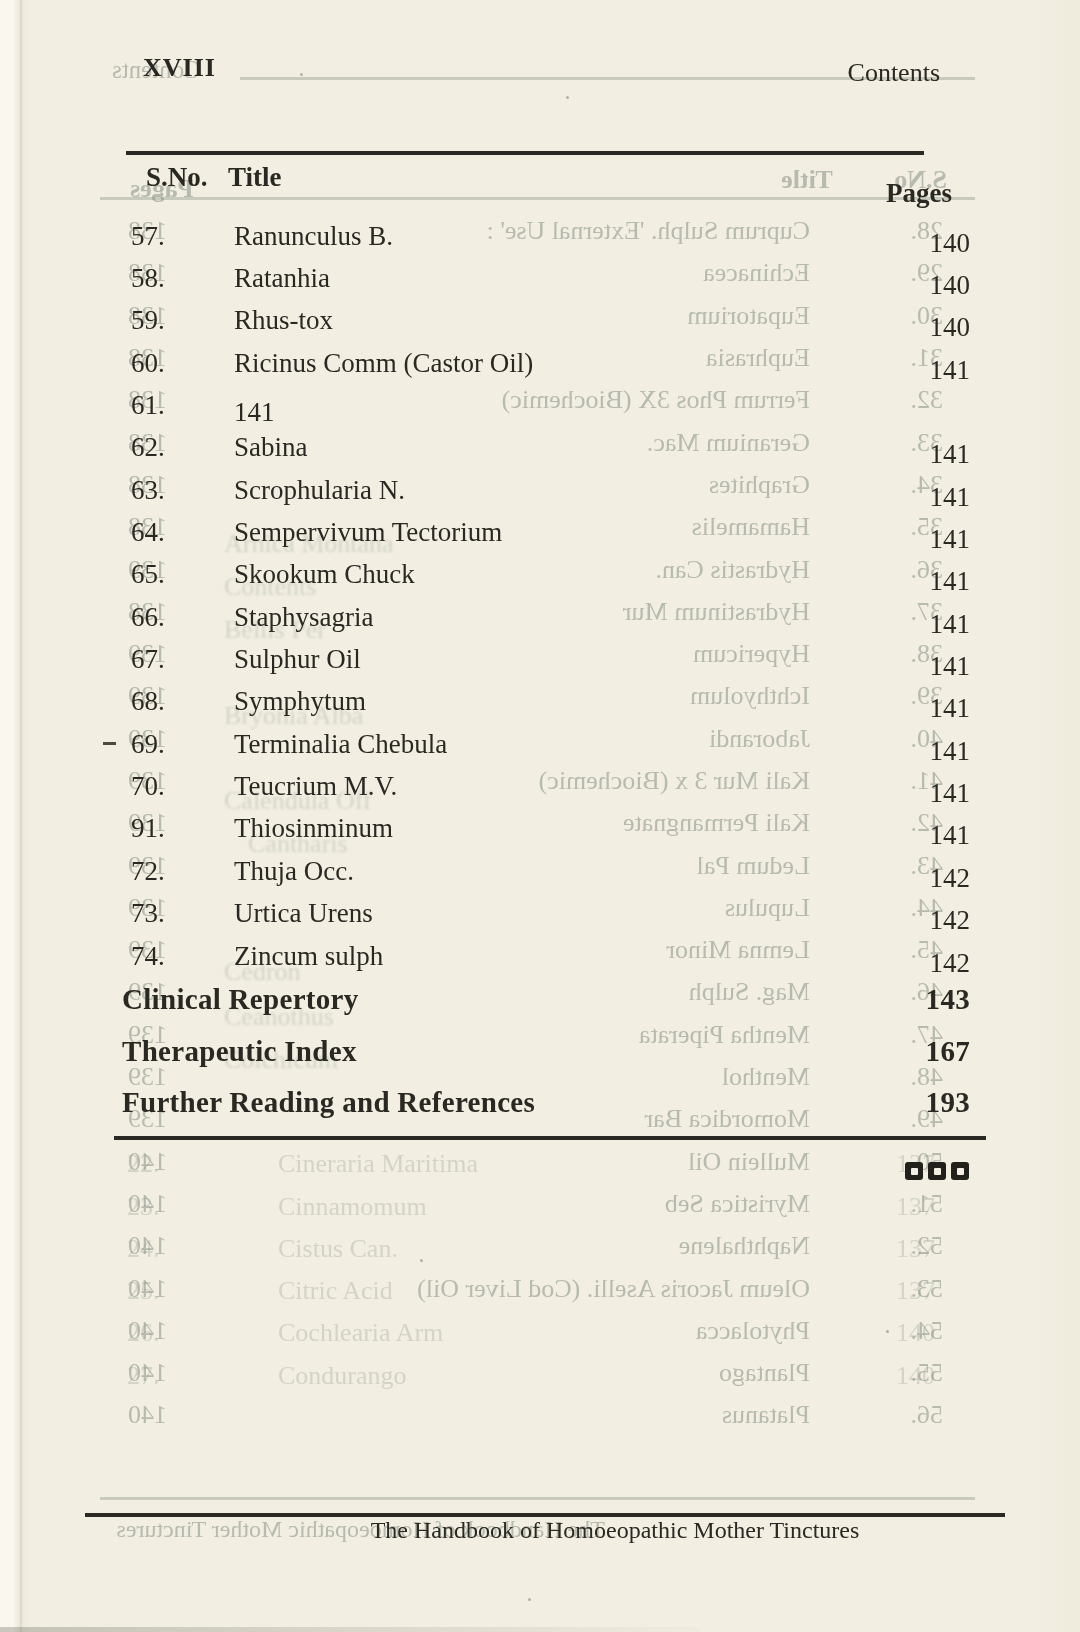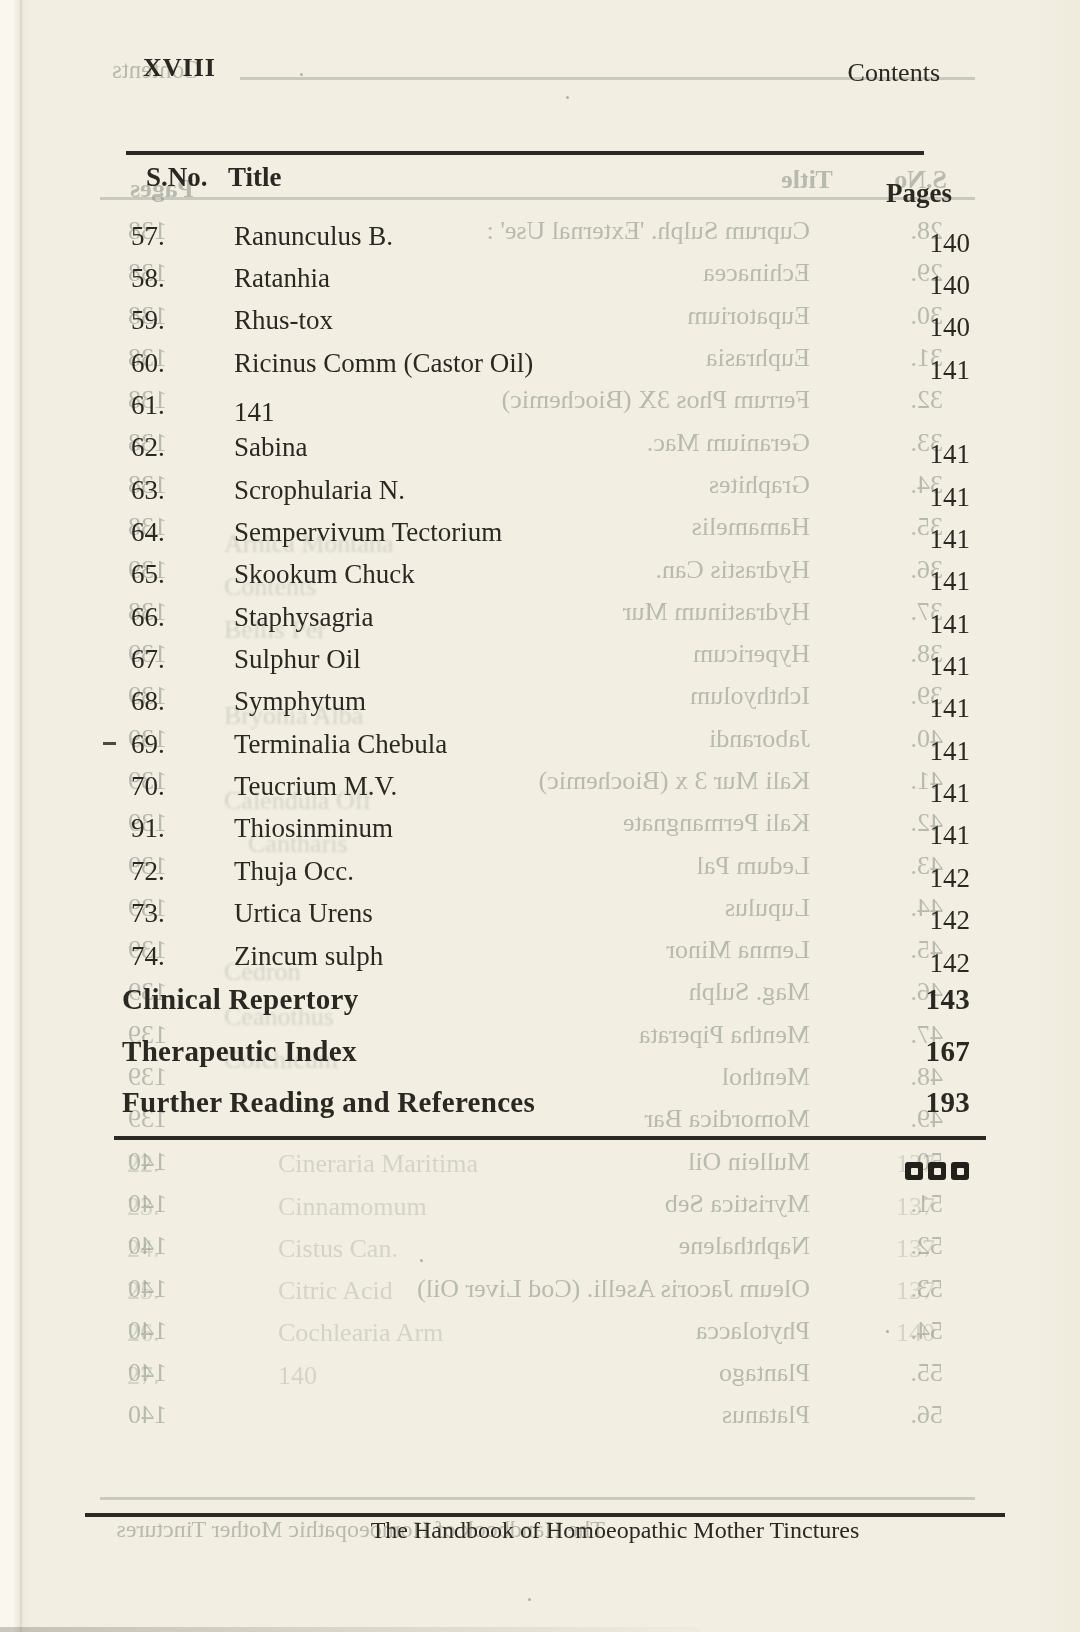--- a/index.html
+++ b/index.html
@@ -310,20 +310,21 @@
       </div>
 
       <div class="ghost2-row">
         <span class="g-sno">26.</span>
         <span class="g-title">Cochlearia Arm</span>
         <span class="g-pg">140</span>
       </div>
 
       <div class="ghost2-row">
         <span class="g-sno">27.</span>
+        <span class="g-title">Condurango</span>
         <span class="g-pg">140</span>
       </div>
     </div>
   <div>
 
       <span class="ghost-frag" style="top: 529px;">Arnica Montana</span>
 
       <span class="ghost-frag" style="top: 572px;">Contents</span>
 
       <span class="ghost-frag" style="top: 615px;">Bellis Per</span>

